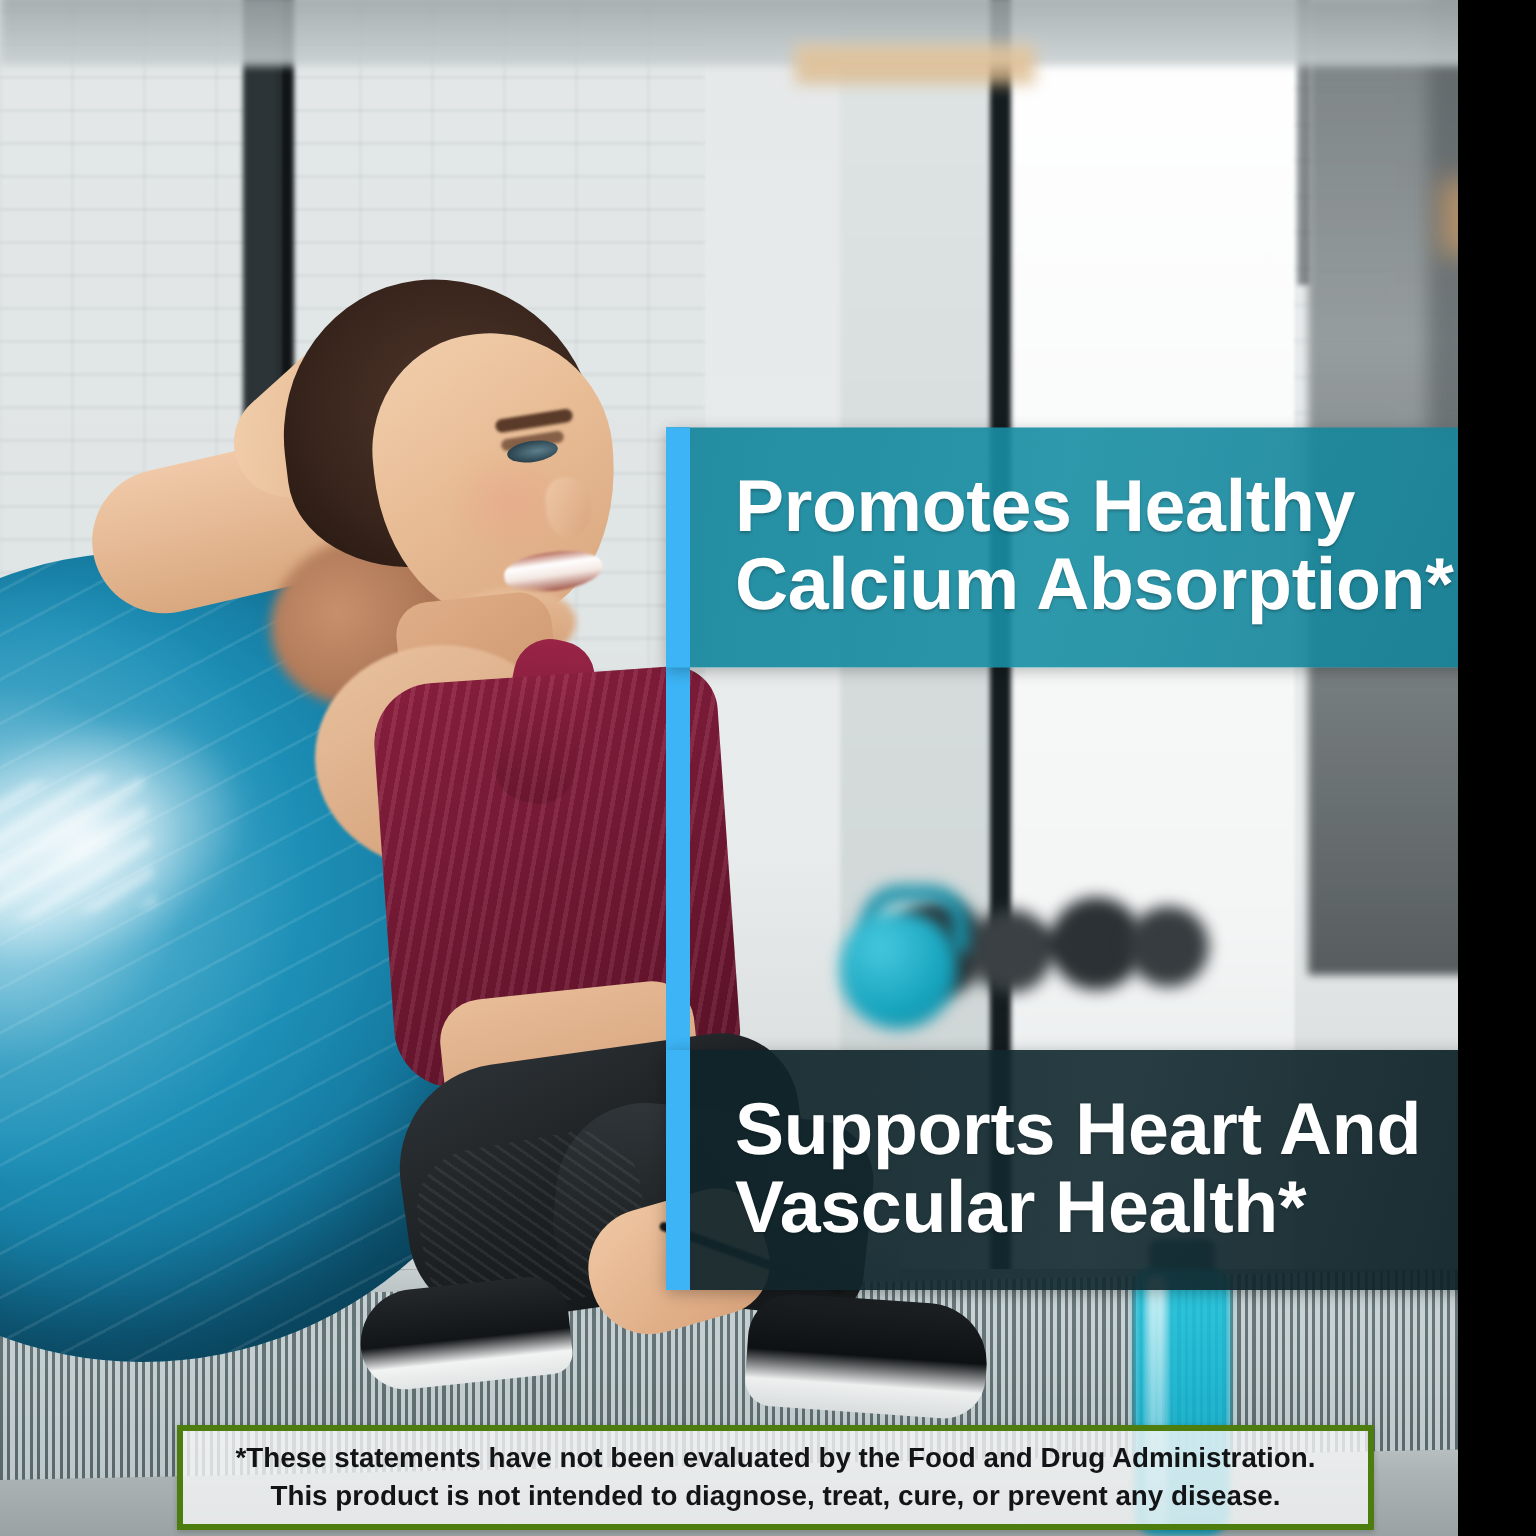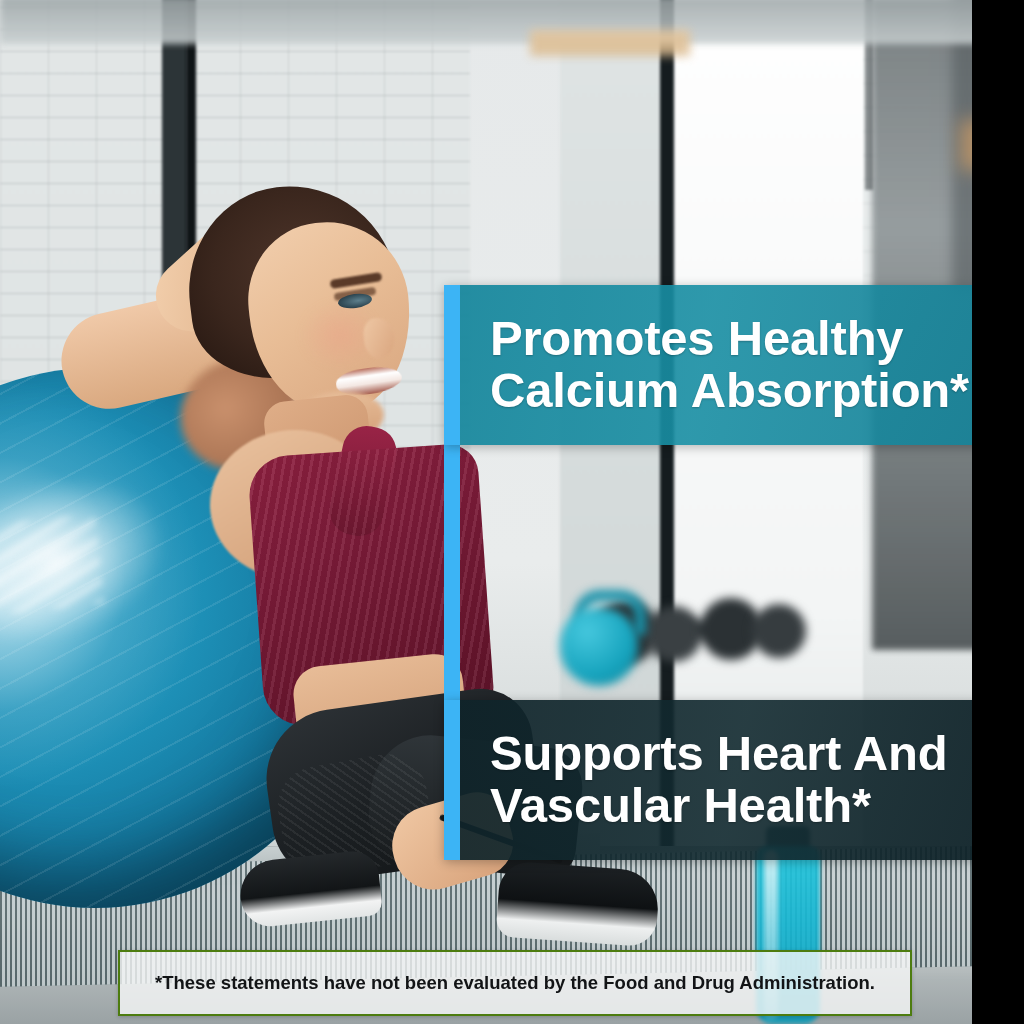--- a/index.html
+++ b/index.html
@@ -339,21 +339,21 @@
   #b3{ left:444px; top:700px; width:580px; height:160px;
        background:linear-gradient(100deg, rgba(15,35,41,.93) 0%, rgba(18,42,48,.90) 50%, rgba(13,32,38,.94) 100%); }
   #b3 .banner-text{ font-size:49px; }
 
   
   #disclaimer{
     position:absolute;
     left:118px; top:950px;
     width:790px; height:62px;
     background: rgba(246,247,247,.80);
-    border:2px solid #4d7c0f;
+    border:4px solid #4d7c0f;
     box-shadow: 0 1px 4px rgba(0,0,0,.20);
     display:flex; flex-direction:column;
     align-items:center; justify-content:center;
     color:#121416;
     font-weight:700;
     font-size:18.5px;
     line-height:1.34;
     text-align:center;
   }
   #disclaimer div{ white-space:nowrap; }
@@ -440,15 +440,16 @@
 
 
   <div class="banner" id="b3">
     <div class="accent"></div>
     <div class="banner-text">Supports Heart And
 Vascular Health*</div>
   </div>
 
   <div id="disclaimer">
     <div>*These statements have not been evaluated by the Food and Drug Administration.</div>
+    <div>This product is not intended to diagnose, treat, cure, or prevent any disease.</div>
   </div>
 
 </div>
 
 </body></html>

